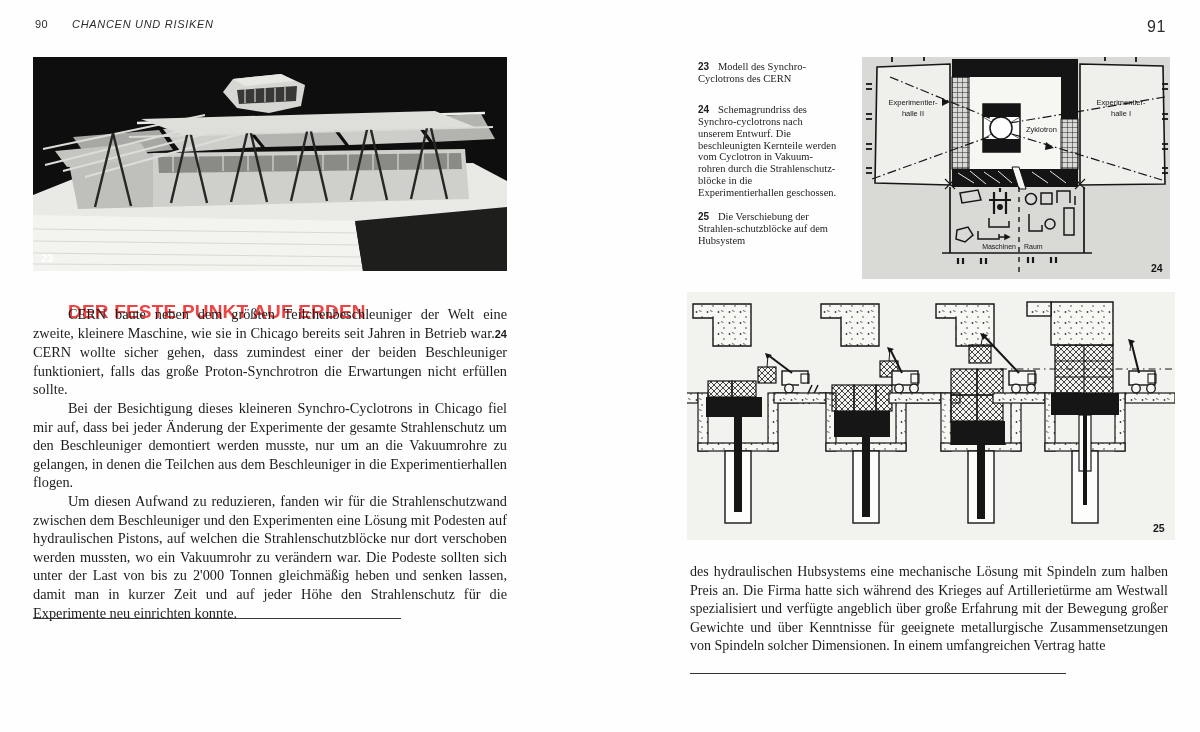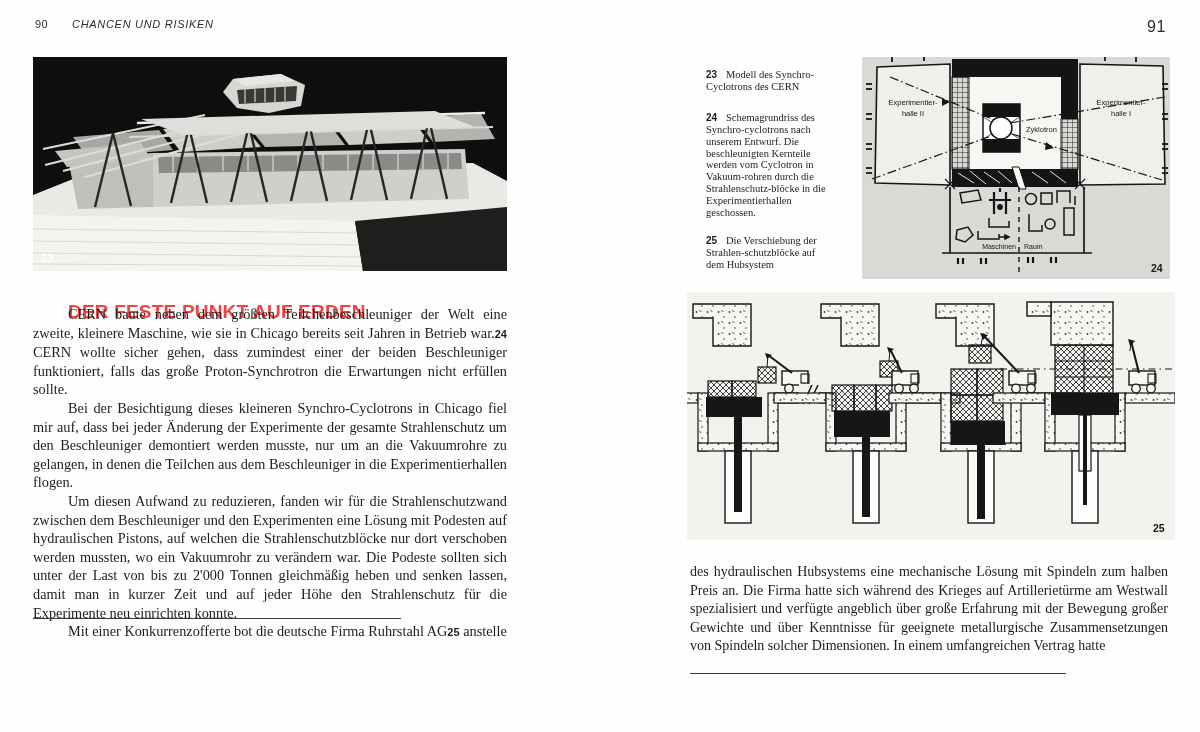--- a/index.html
+++ b/index.html
@@ -26,21 +26,21 @@
   .fn{margin-bottom:4px;}
   .fn-num{display:inline-block;width:34px;font-family:"Liberation Sans",sans-serif;
     font-weight:700;font-size:10px;font-style:normal;}
   .fn-text{font-style:italic;font-weight:700;}
 
   
   .pagenum-right{position:absolute;left:1147px;top:18px;
     font-family:"Liberation Sans",sans-serif;font-size:16px;letter-spacing:.5px;color:#2b2b2b;}
   .captions{position:absolute;left:690px;top:53px;width:158px;
     font-size:10.5px;line-height:11.9px;}
-  .cap{margin:16px;}
+  .cap{margin:8px;}
   .cap-23{margin-bottom:19px;}
   .cap-24{margin-bottom:12px;}
   .cap-num{display:inline-block;width:20px;font-family:"Liberation Sans",sans-serif;
     font-weight:700;font-size:10px;}
   .diagram24{position:absolute;left:862px;top:57px;}
   .diagram25{position:absolute;left:687px;top:292px;}
   .body-right{position:absolute;left:690px;top:563px;width:478px;
     font-size:14px;line-height:18.6px;text-align:justify;margin:0;}
   .fnsep-right{position:absolute;left:690px;top:673px;width:376px;border-top:1.6px solid #333;}
 
@@ -137,21 +137,20 @@
       <text x="8" y="205" font-size="11" font-weight="700" fill="#ffffff">23</text>
     </svg>
   </figure>
 
   <h2 class="heading">DER FESTE PUNKT AUF ERDEN</h2>
 
   <div class="body-left">
     <p><span>CERN baute neben dem größten Teilchenbeschleuniger der Welt eine zweite, kleinere Maschine, wie sie in Chicago bereits seit Jahren in Betrieb war.</span><span class="mk">24</span><span> CERN wollte sicher gehen, dass zumindest einer der beiden Beschleuniger funktioniert, falls das große Proton-Synchrotron die Erwartungen nicht erfüllen sollte.</span></p>
     <p>Bei der Besichtigung dieses kleineren Synchro-Cyclotrons in Chicago fiel mir auf, dass bei jeder Änderung der Experimente der gesamte Strahlenschutz um den Beschleuniger demontiert werden musste, nur um an die Vakuumrohre zu gelangen, in denen die Teilchen aus dem Beschleuniger in die Experimentierhallen flogen.</p>
     <p>Um diesen Aufwand zu reduzieren, fanden wir für die Strahlenschutzwand zwischen dem Beschleuniger und den Experimenten eine Lösung mit Podesten auf hydraulischen Pistons, auf welchen die Strahlenschutzblöcke nur dort verschoben werden mussten, wo ein Vakuumrohr zu verändern war. Die Podeste sollten sich unter der Last von bis zu 2'000 Tonnen gleichmäßig heben und senken lassen, damit man in kurzer Zeit und auf jeder Höhe den Strahlenschutz für die Experimente neu einrichten konnte.</p>
-    <p><span>Mit einer Konkurrenzofferte bot die deutsche Firma Ruhrstahl AG</span><span class="mk">25</span><span> anstelle</span></p>
   </div>
 
   <div class="fnsep-left"></div>
   <div class="footnotes">
   </div>
 
   <span class="pagenum-right">91</span>
 
   <div class="captions">
     <p class="cap cap-23"><span class="cap-num">23</span><span>Modell des Synchro-Cyclotrons des CERN</span></p>

